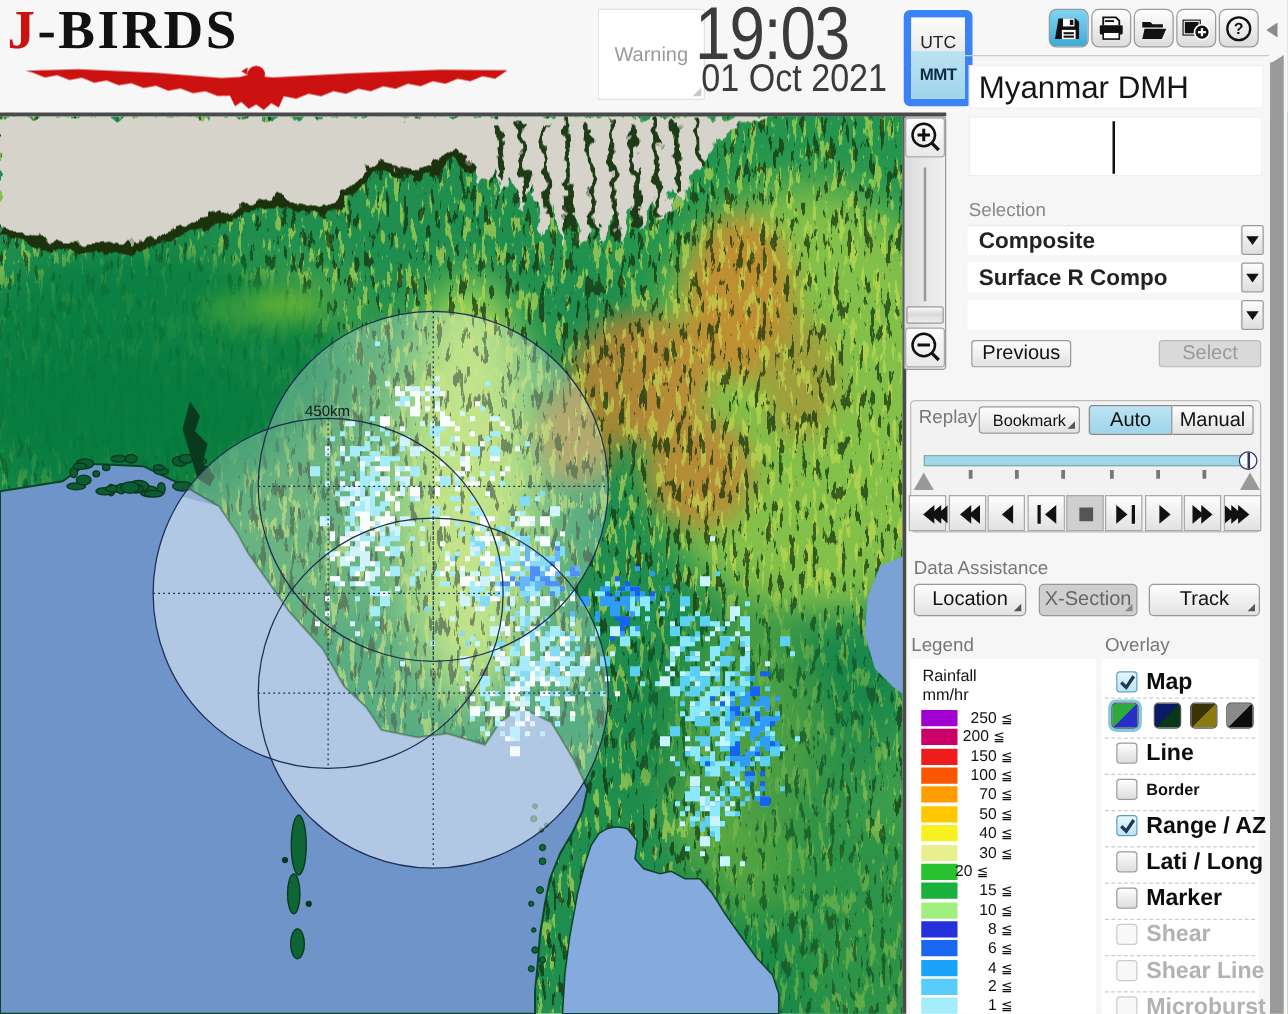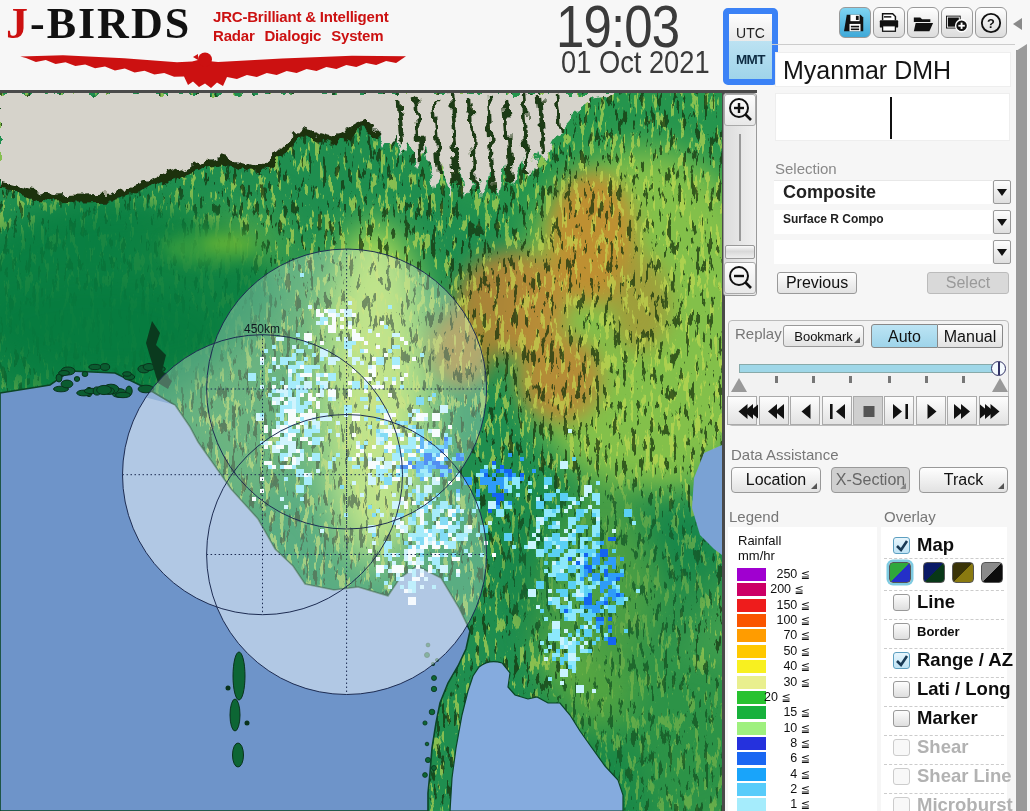--- a/index.html
+++ b/index.html
@@ -156,26 +156,29 @@
 <line x1="206.6" y1="296" x2="486.6" y2="296"></line>
 <line x1="346.6" y1="156" x2="346.6" y2="436"></line>
 <line x1="206.6" y1="461.5" x2="486.6" y2="461.5"></line>
 <line x1="346.6" y1="321.5" x2="346.6" y2="601.5"></line>
 </g>
 <text x="244" y="240" font-size="12" fill="#101820">450km</text>
 </g>
 </svg>
 <div id="header">
   <div style="position:absolute;left:6px;top:-2px;font-family:'Liberation Serif',serif;font-weight:bold;font-size:44px;letter-spacing:2px;color:#111"><span style="color:#cc1111">J</span>-BIRDS</div>
-  <div style="position:absolute;left:213px;top:7px;color:#cc1111;font-weight:bold;font-size:15px;line-height:19px;letter-spacing:-0.2px">JRC-Brilliant &amp; Intelligent<br><span style="word-spacing:6px">Radar Dialogic System</span></div>
   <svg width="402" height="46" viewBox="0 0 402 46" style="position:absolute;left:12px;top:50px">
 <path fill="#cc1111" d="M8.3,6.6 L51.0,5.3 L112.0,8.2 L165.0,12.3 L180.0,11.5 L186.0,10.0 L206.0,12.0 L270.0,8.6 L340.0,5.7 L394.0,6.2 L384.1,13.0 L374.1,11.0 L364.2,15.0 L354.2,13.0 L344.3,17.0 L334.3,15.0 L324.4,19.0 L314.4,17.0 L304.5,21.0 L294.6,19.0 L284.6,23.0 L274.7,21.0 L264.7,25.0 L254.8,23.0 L244.8,27.0 L234.9,25.0 L224.9,29.0 L215.0,27.0 L211.0,36.0 L205.0,32.5 L199.0,38.0 L193.0,33.5 L187.0,37.0 L181.0,31.5 L176.0,35.0 L172.0,26.5 L162.1,26.7 L152.2,22.9 L142.4,24.6 L132.5,20.8 L122.6,22.5 L112.8,18.6 L102.9,20.4 L93.0,16.5 L83.1,18.2 L73.2,14.4 L63.4,16.1 L53.5,12.2 L43.6,14.0 L33.8,10.1 L23.9,11.9 L14.0,8.0 Z"></path>
 <circle cx="193" cy="9.5" r="7" fill="#cc1111"></circle>
 <path d="M186,4 L181,7 L186,10 Z" fill="#cc1111"></path>
 </svg>
+  <div style="position:absolute;left:478px;top:7px;width:86px;height:73px;background:#fff;border:1px solid #e0e0e0;border-radius:2px">
+     <div style="position:absolute;left:0;right:0;top:28px;text-align:center;color:#9a9a9a;font-size:16px">Warning</div>
+     <div style="position:absolute;right:2px;bottom:2px;width:0;height:0;border-left:7px solid transparent;border-bottom:7px solid #c8c8c8"></div>
+  </div>
   <div style="position:absolute;left:556px;top:3px;font-size:60px;line-height:48px;color:#3b3b3b;transform:scaleX(0.85);transform-origin:0 0;letter-spacing:-1px">19:03</div>
   <div style="position:absolute;left:561px;top:50px;font-size:31px;line-height:26px;color:#3b3b3b;transform:scaleX(0.88);transform-origin:0 0">01 Oct 2021</div>
   <div style="position:absolute;left:723px;top:8px;width:55px;height:77px;border:6px solid #3b82f6;border-radius:5px;overflow:hidden">
     <div style="position:absolute;left:0;top:0;width:100%;height:38px;background:linear-gradient(#fdfdfd,#e3e3e3);border-bottom:1px solid #777;text-align:center;line-height:38px;font-size:14px;color:#222">UTC</div>
     <div style="position:absolute;left:0;bottom:0;width:100%;height:38px;background:linear-gradient(#bce2f2,#9fd4ea);text-align:center;line-height:38px;font-size:13.5px;font-weight:bold;letter-spacing:-0.5px;color:#0d2b42">MMT</div>
   </div>
   <div class="tbtn" style="left:839px;background:linear-gradient(#7fd4f2,#3fa9d8)">
       <svg width="22" height="22" viewBox="0 0 24 24">
         <path d="M3,3 h15 l3,3 v15 h-21 z" fill="#111"></path>
         <rect x="7" y="3" width="10" height="7" fill="#fff"></rect>
@@ -241,21 +244,21 @@
 <div style="position:absolute;left:775px;top:93px;width:235px;height:48px;background:#fff;border:1px solid #eee"></div>
 <div style="position:absolute;left:890px;top:97px;width:1.5px;height:42px;background:#111"></div>
 
 <div style="position:absolute;left:775px;top:160px;font-size:15px;color:#888">Selection</div>
 <div style="position:absolute;left:774px;top:180px;width:218px;height:24px;background:#fff;border-top:1px solid #e8e8e8"></div>
 <div style="position:absolute;left:783px;top:182px;font-size:18px;font-weight:bold;color:#222">Composite</div>
 <div class="ddb" style="top:180px">
       <span class="dda"></span>
     </div>
 <div style="position:absolute;left:774px;top:210px;width:218px;height:24px;background:#fff"></div>
-<div style="position:absolute;left:783px;top:212px;font-size:12px;font-weight:bold;color:#222">Surface R Compo</div>
+<div style="position:absolute;left:783px;top:212px;font-size:18px;font-weight:bold;color:#222">Surface R Compo</div>
 <div class="ddb" style="top:210px">
       <span class="dda"></span>
     </div>
 <div style="position:absolute;left:774px;top:240px;width:218px;height:24px;background:#fff"></div>
 <div class="ddb" style="top:240px">
       <span class="dda"></span>
     </div>
 
 <div class="btn" style="left:777px;top:272px;width:80px;height:22px;font-size:16px">Previous</div>
 <div class="btn" style="left:927px;top:272px;width:82px;height:22px;font-size:16px;background:#d9d9d9;color:#9a9a9a;border-color:#bbb">Select</div>

